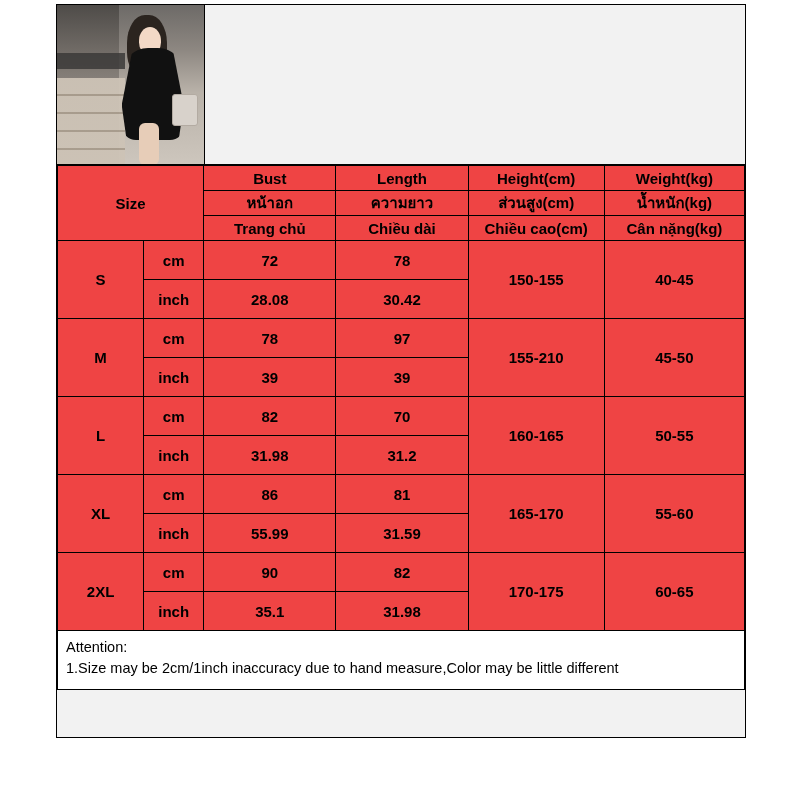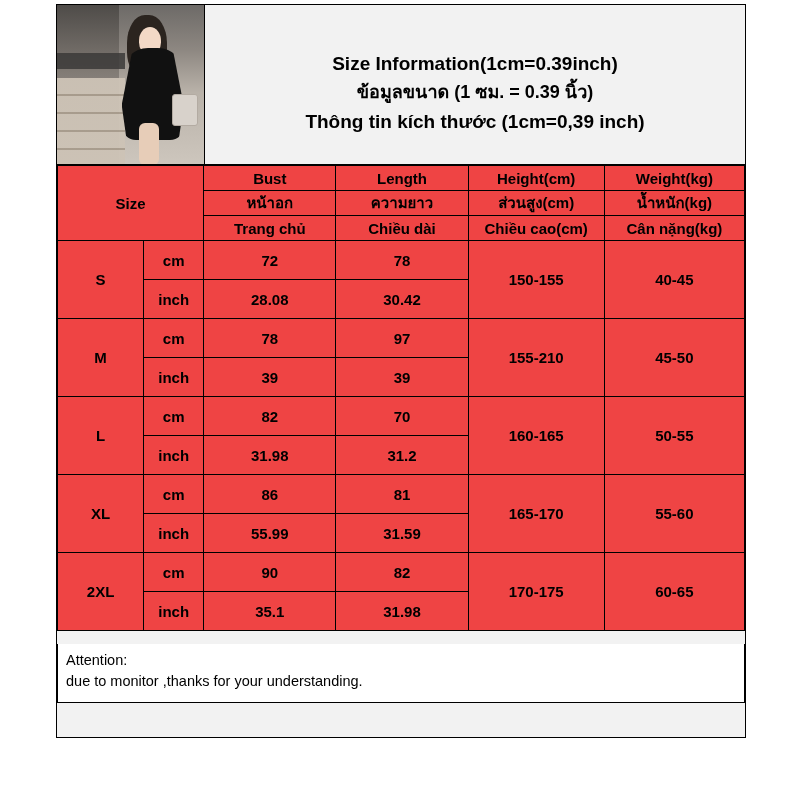--- a/index.html
+++ b/index.html
@@ -178,21 +178,20 @@
     font-size: 24px;
     font-weight: bold;
   }
   
   .attention {
     border: 1px solid #000;
     border-top: none;
     background: #ffffff;
     padding: 6px 8px 10px 8px;
     box-sizing: border-box;
-    margin-top: 13px;
   }
   .attention .line {
     font-size: 14.5px;
     line-height: 1.45;
     color: #000;
     white-space: nowrap;
   }
   .attention .line.title {
     font-size: 14.5px;
   }
@@ -209,25 +208,20 @@
           <div class="wall-left"></div>
           <div class="counter"></div>
           <div class="drawers"></div>
           <div class="figure-hair"></div>
           <div class="figure-face"></div>
           <div class="figure-dress"></div>
           <div class="figure-legs"></div>
           <div class="bag"></div>
         </div>
       </div>
-      <div class="title-cell">
-        <div class="title-line">Size Information(1cm=0.39inch)</div>
-        <div class="title-line thai">ข้อมูลขนาด (1 ซม. = 0.39 นิ้ว)</div>
-        <div class="title-line">Thông tin kích thước (1cm=0,39 inch)</div>
-      </div>
     </div>
 
     <table class="size-table">
       <colgroup>
         <col class="col-size">
         <col class="col-unit">
         <col class="col-bust">
         <col class="col-len">
         <col class="col-hgt">
         <col class="col-wgt">
@@ -323,17 +317,17 @@
         <tr>
           <td class="unit-cell">inch</td>
           <td class="val-cell">35.1</td>
           <td class="val-cell">31.98</td>
         </tr>
       </tbody>
     </table>
 
     <div class="attention">
       <div class="line title">Attention:</div>
-      <div class="line">due to monitor ,thanks for your understanding.</div>
+      <div class="line">1.Size may be 2cm/1inch inaccuracy due to hand measure,Color may be little different</div>
     </div>
 
   </div>
 </div>
 
 </body></html>

